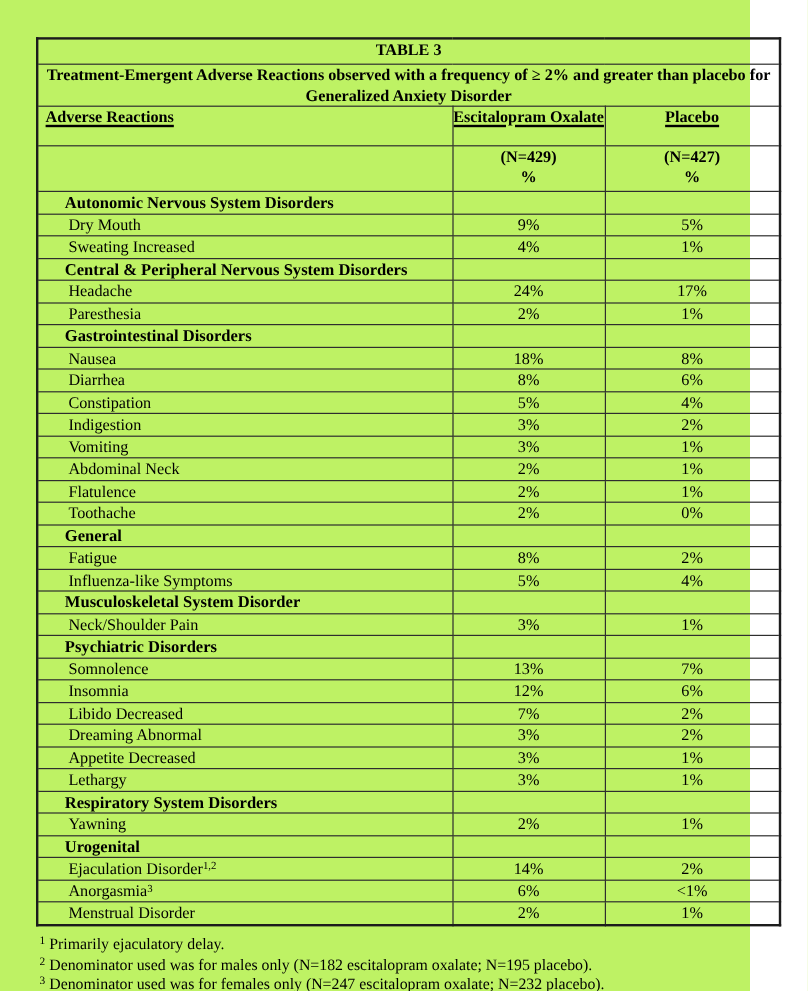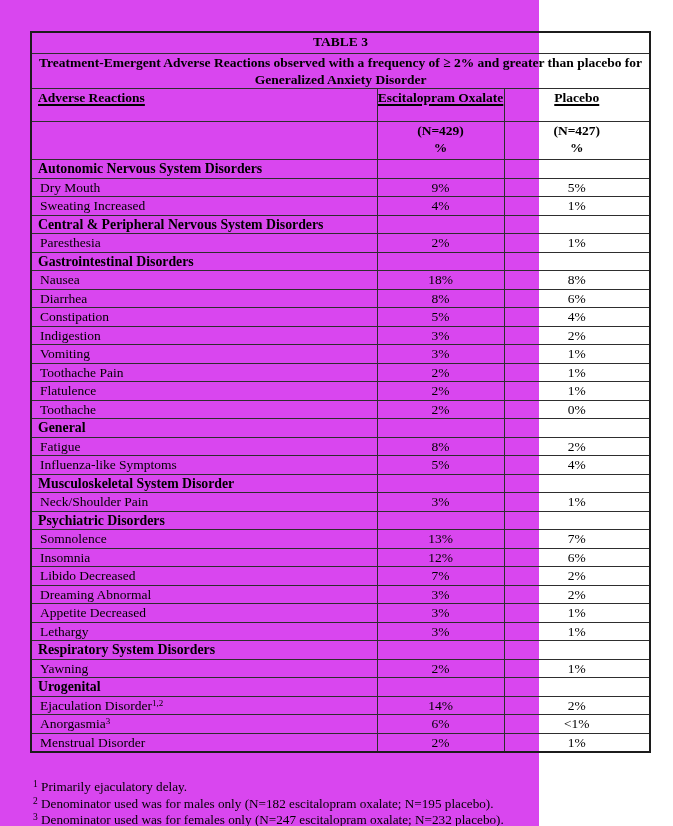--- a/index.html
+++ b/index.html
@@ -10,23 +10,23 @@
   body {
     width: 673px;
     height: 826px;
     position: relative;
     font-family: "Liberation Serif", serif;
     color: #000000;
   }
   .page {
     position: absolute;
     left: 0; top: 0;
-    width: 539px;
+    width: 625px;
     height: 826px;
-    background: #d946ef;
+    background: #bef264;
   }
   table.main-table {
     position: absolute;
     left: 30px;
     top: 31px;
     width: 619px;
     border-collapse: collapse;
     border: 2px solid #1c1c1c;
     table-layout: fixed;
   }
@@ -77,23 +77,23 @@
     font-weight: bold;
     font-size: 13.5px;
     line-height: 16px;
     padding-top: 1px;
     margin-top: 12px;
   }
   .data-row td {
     height: 17.5px;
     padding-top: 0.5px;
   }
-  .data-row td.reaction-cell { padding-left: 8px; text-align: left; }
+  .data-row td.reaction-cell { padding-left: 25px; text-align: left; }
   .data-row.category td.reaction-cell {
-    padding-left: 6px;
+    padding-left: 22px;
     font-weight: bold;
     font-size: 13.8px;
   }
   .data-row td.value-cell { text-align: center; }
   sup.row-sup {
     font-size: 9px;
     line-height: 0;
     vertical-align: 4px;
   }
   .footnotes {
@@ -164,20 +164,25 @@
     <td class="reaction-cell"><span>Sweating Increased</span><sup class="row-sup"></sup></td>
     <td class="value-cell">4%</td>
     <td class="value-cell">1%</td>
   </tr>
         <tr class="data-row category">
     <td class="reaction-cell"><span>Central &amp; Peripheral Nervous System Disorders</span><sup class="row-sup"></sup></td>
     <td class="value-cell"></td>
     <td class="value-cell"></td>
   </tr>
         <tr class="data-row">
+    <td class="reaction-cell"><span>Headache</span><sup class="row-sup"></sup></td>
+    <td class="value-cell">24%</td>
+    <td class="value-cell">17%</td>
+  </tr>
+        <tr class="data-row">
     <td class="reaction-cell"><span>Paresthesia</span><sup class="row-sup"></sup></td>
     <td class="value-cell">2%</td>
     <td class="value-cell">1%</td>
   </tr>
         <tr class="data-row category">
     <td class="reaction-cell"><span>Gastrointestinal Disorders</span><sup class="row-sup"></sup></td>
     <td class="value-cell"></td>
     <td class="value-cell"></td>
   </tr>
         <tr class="data-row">
@@ -199,21 +204,21 @@
     <td class="reaction-cell"><span>Indigestion</span><sup class="row-sup"></sup></td>
     <td class="value-cell">3%</td>
     <td class="value-cell">2%</td>
   </tr>
         <tr class="data-row">
     <td class="reaction-cell"><span>Vomiting</span><sup class="row-sup"></sup></td>
     <td class="value-cell">3%</td>
     <td class="value-cell">1%</td>
   </tr>
         <tr class="data-row">
-    <td class="reaction-cell"><span>Toothache Pain</span><sup class="row-sup"></sup></td>
+    <td class="reaction-cell"><span>Abdominal Neck</span><sup class="row-sup"></sup></td>
     <td class="value-cell">2%</td>
     <td class="value-cell">1%</td>
   </tr>
         <tr class="data-row">
     <td class="reaction-cell"><span>Flatulence</span><sup class="row-sup"></sup></td>
     <td class="value-cell">2%</td>
     <td class="value-cell">1%</td>
   </tr>
         <tr class="data-row">
     <td class="reaction-cell"><span>Toothache</span><sup class="row-sup"></sup></td>

